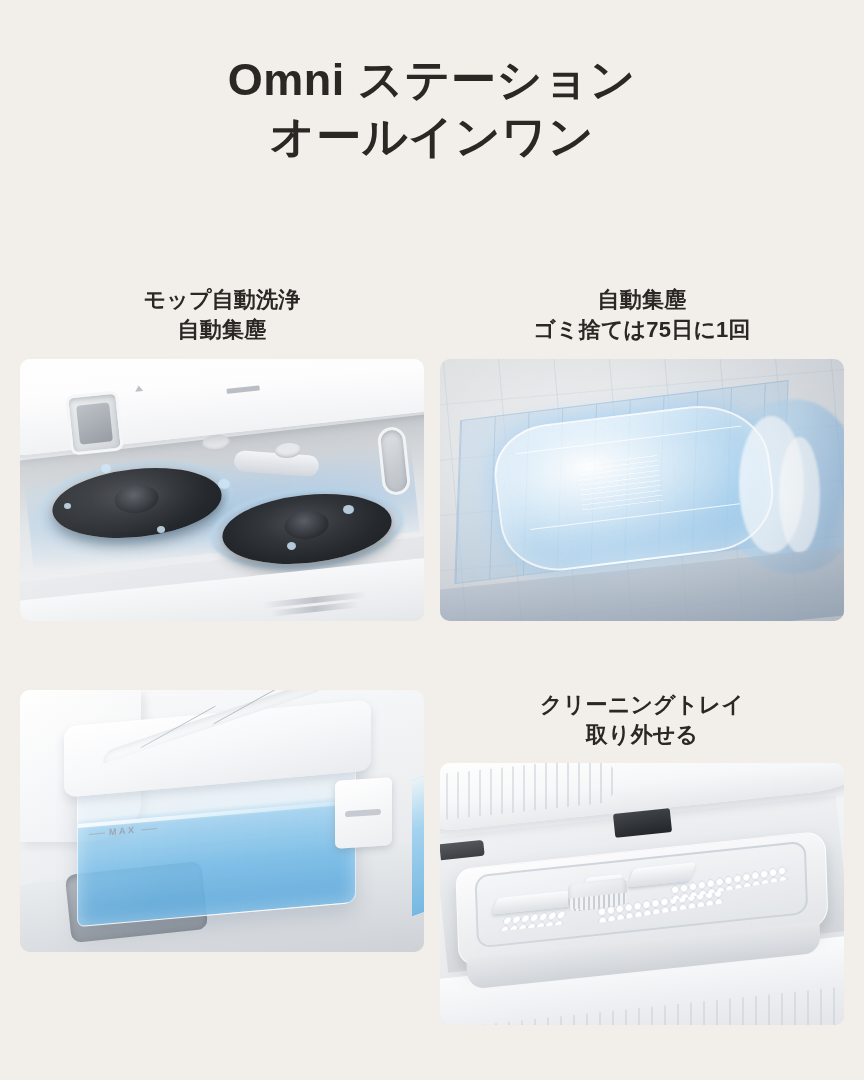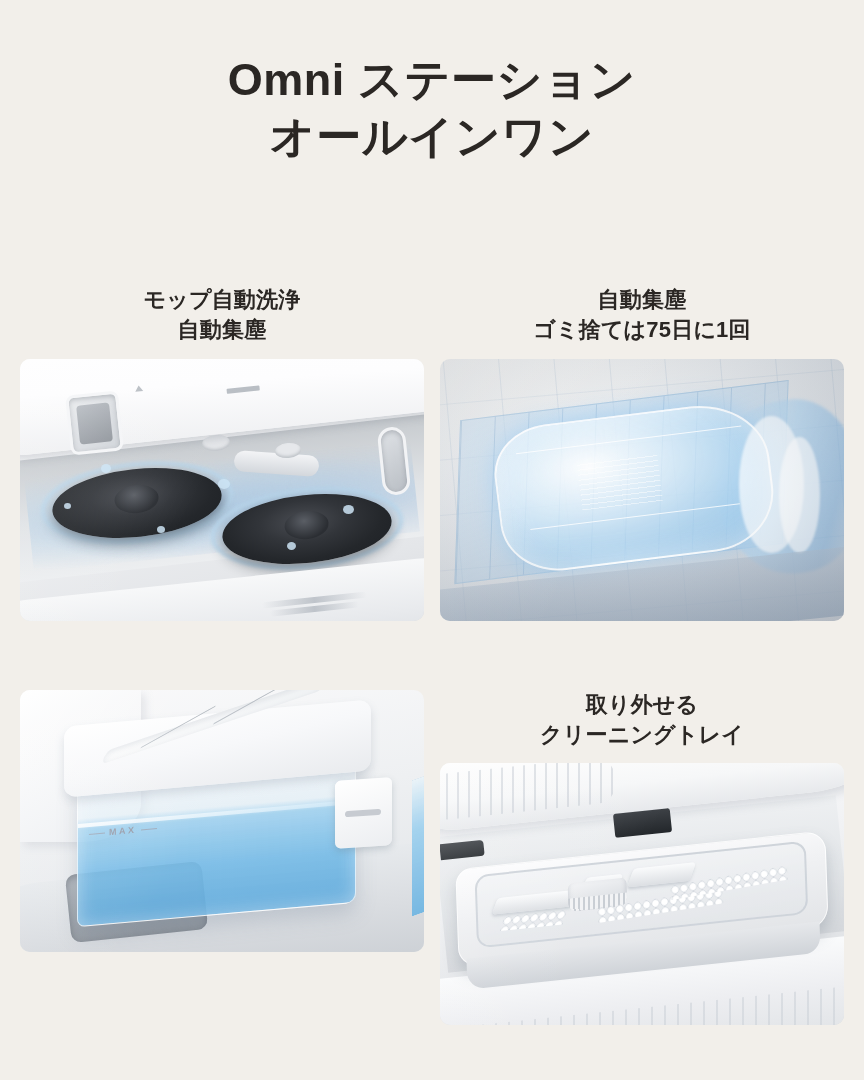--- a/index.html
+++ b/index.html
@@ -558,22 +558,22 @@
         </div>
         <div class="tank-handle">
           <div class="tank-handle-bar"></div>
         </div>
         <div class="gloss"></div>
       </div>
     </div>
 
     <div class="cell">
       <div class="cell-caption">
+        <span class="cap-line">クリーニングトレイ</span>
         <span class="cap-line">取り外せる</span>
-        <span class="cap-line">クリーニングトレイ</span>
       </div>
       <div class="photo p4">
         <div class="p4-wall"></div>
         <div class="p4-top">
           <div class="p4-top-ribs"></div>
         </div>
         <div class="p4-darkslot"></div>
         <div class="p4-darkslot left"></div>
         <div class="p4-tri"></div>
 

